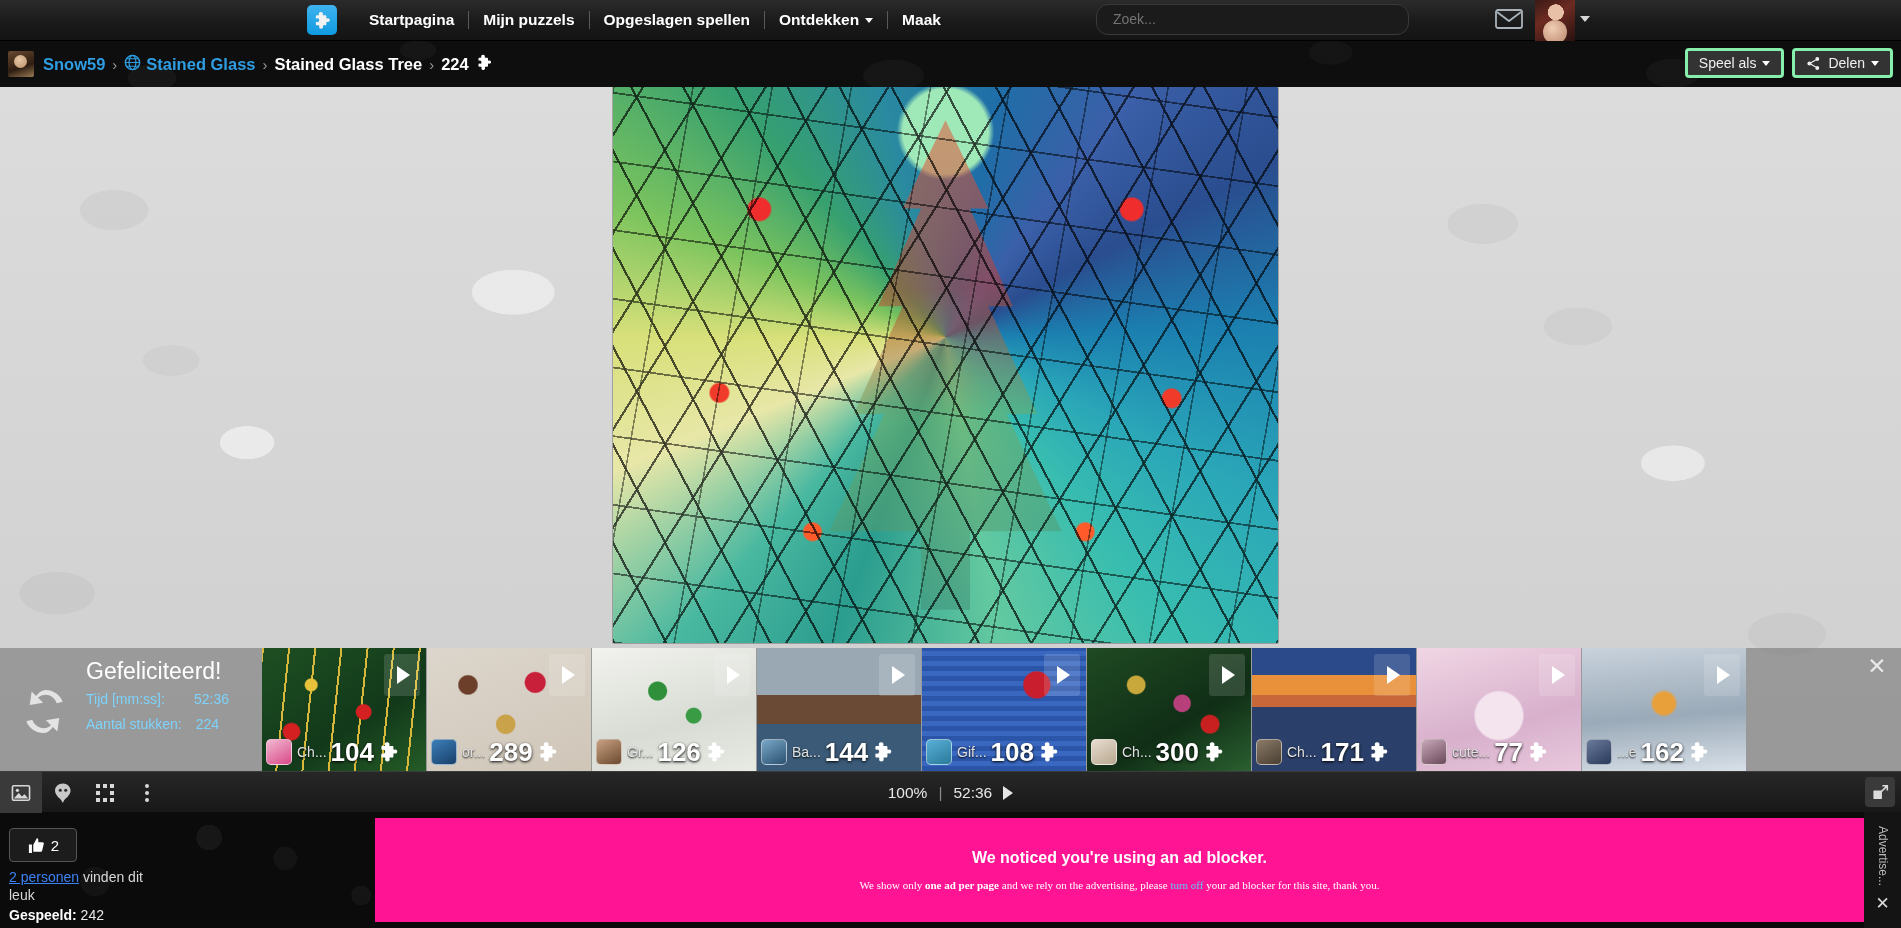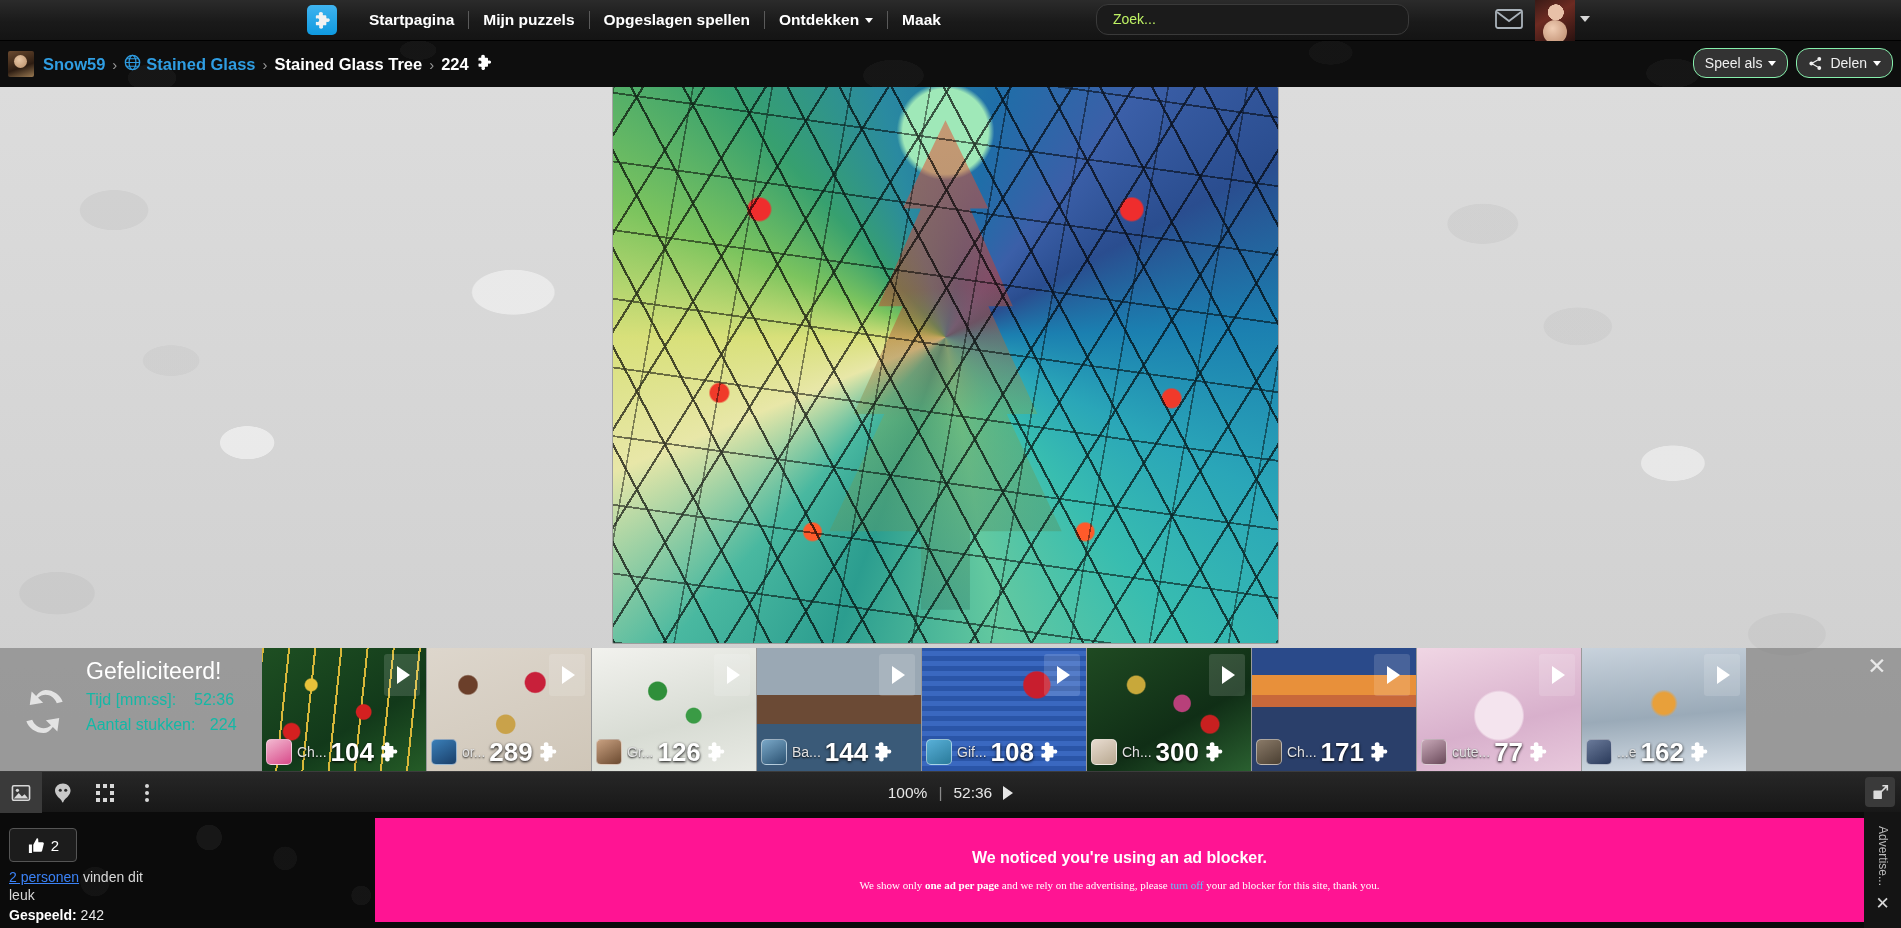--- a/index.html
+++ b/index.html
@@ -35,21 +35,21 @@
   }
   .navsep { width: 1px; height: 18px; background: #5a5a5a; }
   .caret-d {
     display: inline-block; width: 0; height: 0; margin-left: 6px;
     border-left: 4.5px solid transparent; border-right: 4.5px solid transparent;
     border-top: 5px solid #fff; vertical-align: 2px;
   }
   .searchbox {
     position: absolute; left: 1096px; top: 4px; width: 313px; height: 31px;
     background: #1b1b1b; border: 1px solid #3a3a3a; border-radius: 12px;
-    color: #bef264; font-size: 14px; padding: 0 16px; line-height: 29px;
+    color: #737373; font-size: 14px; padding: 0 16px; line-height: 29px;
     cursor: text;
   }
   .mailicon {
     position: absolute; left: 1494px; top: 5px; width: 30px; height: 28px;
     cursor: pointer;
   }
   .mailicon svg { width: 30px; height: 28px; }
   .avatar-top {
     position: absolute; left: 1535px; top: 0; width: 40px; height: 41px;
     background:
@@ -99,21 +99,21 @@
     line-height: 20px;
   }
   .crumb.link { color: #2f9de2; cursor: pointer; }
   .crumb-sep { color: #9a9a9a; font-size: 15px; margin: 0 7px; font-weight: normal; }
   .globe-ico { margin-right: 5px; display: inline-block; vertical-align: -2px; }
   .puz-ico-crumb { margin-left: 6px; display: inline-block; vertical-align: -3px; }
   .crumb-right {
     position: absolute; right: 8px; top: 7px; display: flex; gap: 8px; z-index: 3;
   }
   .cbtn {
-    height: 30px; background: #333; border: 1px solid #86efac; border-radius: 13px;
+    height: 30px; background: #333; border: 3px solid #86efac; border-radius: 4px;
     color: #f0f0f0; font-size: 14px; display: flex; align-items: center;
     padding: 0 11px; cursor: pointer; white-space: nowrap;
   }
 
   
   .board {
     position: absolute; top: 87px; left: 0; width: 1901px; height: 684px;
     background: #d6d6d6;
     z-index: 5; overflow: hidden;
   }
@@ -179,21 +179,21 @@
     position: absolute; left: 0; top: 648px; width: 1901px; height: 123px;
     background: rgba(120,120,120,.62);
     z-index: 20;
   }
   .congrats { position: absolute; left: 0; top: 0; width: 262px; height: 123px; border-radius: 7px; }
   .replay-ico { position: absolute; left: 17px; top: 36px; width: 55px; height: 55px; cursor: pointer; }
   .congrats-title {
     position: absolute; left: 86px; top: 10px; font-size: 23px; color: #fff;
     font-weight: normal; white-space: nowrap;
   }
-  .crow { position: absolute; left: 86px; font-size: 16px; color: #14b8a6; white-space: nowrap; }
+  .crow { position: absolute; left: 86px; font-size: 14px; color: #7dd3fc; white-space: nowrap; }
   .crow.r1 { top: 43px; }
   .crow.r2 { top: 68px; }
   .crow .val { margin-left: 10px; }
   .crow .tm { position: absolute; left: 108px; top: 0; }
 
   .thumbs { position: absolute; left: 262px; top: 0; height: 123px; display: flex; }
   .thumb {
     position: relative; width: 164px; height: 123px; margin-right: 1px;
     background: #1e1e1e; overflow: hidden; cursor: pointer; flex: none;
   }

